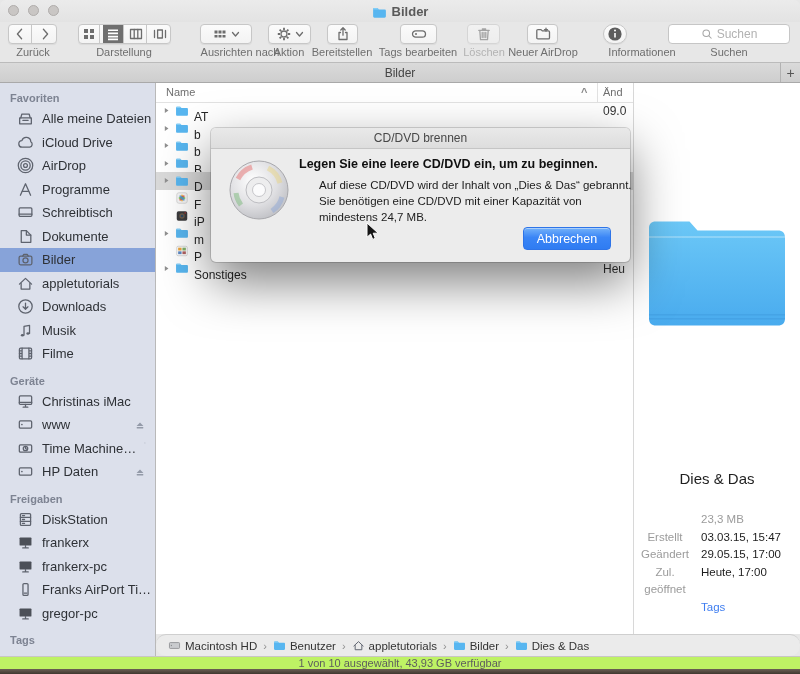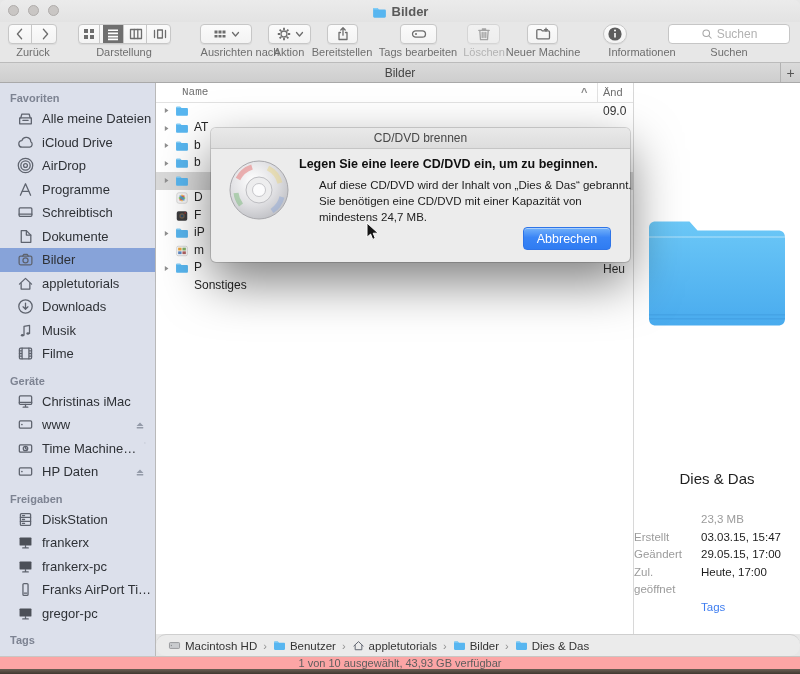--- a/index.html
+++ b/index.html
@@ -29,47 +29,47 @@
   
   .sidebar{position:absolute;left:0;top:83px;width:156px;height:573px;background:#dce0eb;border-right:1px solid #b9b9b9;box-sizing:border-box;overflow:hidden;}
   .side-section-title{padding:9px 0 3px 10px;font-size:11px;font-weight:700;color:#7d8392;}
   .side-item{height:23.5px;display:flex;align-items:center;padding-left:17px;gap:8px;font-size:13px;color:#2e3136;white-space:nowrap;}
   .side-item.sel{background:#87a3d9;}
   .side-item .si{width:17px;height:17px;flex:0 0 17px;}
   .side-item .eject{margin-left:auto;margin-right:9px;width:12px;height:12px;}
   
   .list{position:absolute;left:156px;top:83px;width:477px;height:551px;background:#fff;}
   .list-header{position:relative;height:19px;border-bottom:1px solid #e2e2e2;font-size:11px;color:#6f6f6f;}
-  .lh-name{position:absolute;left:26px;top:3px;font-family:Liberation Mono, monospace;}
+  .lh-name{position:absolute;left:10px;top:3px;}
   .lh-sort{position:absolute;left:425px;top:3px;color:#8a8a8a;font-weight:700;}
   .lh-div{position:absolute;left:441px;top:0;width:1px;height:19px;background:#e2e2e2;}
   .lh-mod{position:absolute;left:447px;top:3px;}
   .rows{position:absolute;left:0;top:19px;width:477px;bottom:0;overflow:hidden;}
   .row{height:17.5px;display:flex;align-items:center;font-size:12px;color:#262626;position:relative;}
   .row.sel{background:#d9d9d9;}
   .row .disc{position:absolute;left:6px;top:4px;width:9px;height:9px;}
   .row .fi{position:absolute;left:19px;top:1.5px;width:14px;height:14px;}
-  .row .rname{position:absolute;left:38px;top:18px;white-space:nowrap;text-align:right;}
+  .row .rname{position:absolute;left:38px;top:8px;white-space:nowrap;text-align:right;}
   .row .rdate{position:absolute;left:447px;top:2px;white-space:nowrap;color:#333;}
   
   .preview{position:absolute;left:633px;top:83px;width:167px;height:551px;background:#fff;border-left:1px solid #d8d8d8;box-sizing:border-box;}
   .bigfolder{position:absolute;left:12px;top:133px;width:142px;height:114px;}
   .pv-title{position:absolute;left:0;top:387px;width:100%;text-align:center;font-size:15px;color:#1f1f1f;}
   .pv-grid{position:absolute;left:0;top:428px;width:160px;font-size:11.5px;line-height:17.5px;}
   .pv-row{display:flex;}
-  .pv-label{width:62px;text-align:left;color:#9b9b9b;flex:0 0 62px;}
+  .pv-label{width:62px;text-align:center;color:#9b9b9b;flex:0 0 62px;}
   .pv-val{margin-left:5px;color:#1c1c1c;white-space:nowrap;}
   .pv-val.gray{color:#9b9b9b;}
   .pv-val.link{color:#3f7ef0;}
   
   .pathbar{position:absolute;left:156px;top:634px;width:644px;height:22px;background:#ebebeb;border-top:1px solid #cfcfcf;display:flex;align-items:center;padding-left:12px;gap:5px;font-size:11.5px;color:#333;box-sizing:border-box;white-space:nowrap;overflow:hidden;border-radius:10px;}
   .crumb{display:flex;align-items:center;gap:4px;}
   .crumb .pi{width:13px;height:13px;}
   .crumb-sep{color:#909090;font-size:11px;padding:0 1px;}
-  .statusbar{position:absolute;left:0;top:656px;width:800px;height:13px;background:#fca5a5;border-top:1px solid #c9c6c3;display:flex;align-items:center;justify-content:center;font-size:11px;color:#5e5e5e;box-sizing:border-box;}
+  .statusbar{position:absolute;left:0;top:656px;width:800px;height:13px;background:#bef264;border-top:1px solid #c9c6c3;display:flex;align-items:center;justify-content:center;font-size:11px;color:#5e5e5e;box-sizing:border-box;}
   .bottomstrip{position:absolute;left:0;top:669px;width:800px;height:5px;background:linear-gradient(#6b5f55,#40382f);}
   
   .dialog{position:absolute;left:211px;top:128px;width:419px;height:134px;background:#ececec;border-radius:5px;box-shadow:0 20px 50px rgba(0,0,0,.5),0 0 0 1px rgba(0,0,0,.15);z-index:30;}
   .dlg-titlebar{height:20px;background:linear-gradient(#e9e9e9,#dddddd);border-bottom:1px solid #c5c5c5;border-radius:5px 5px 0 0;display:flex;align-items:center;justify-content:center;font-size:12px;color:#484848;}
   .dlg-cd{position:absolute;left:17px;top:31px;width:62px;height:62px;}
   .dlg-heading{position:absolute;left:88px;top:29px;width:320px;font-size:12.5px;font-weight:700;color:#101010;}
   .dlg-body{position:absolute;left:88px;top:49px;width:322px;font-size:11.5px;color:#1c1c1c;line-height:1.4;margin-left:20px;}
   .dlg-cancel{position:absolute;right:19px;bottom:12px;width:86px;height:21px;border:1px solid #2e74e8;border-radius:4px;background:linear-gradient(#74b2f9,#3a85f6 45%,#2f7cf2);color:#fff;font-size:12.5px;display:flex;align-items:center;justify-content:center;box-shadow:inset 0 1px 0 rgba(255,255,255,.4);}
   .cursor{position:absolute;left:366px;top:222px;width:14px;height:21px;z-index:50;}
 </style>
@@ -221,21 +221,21 @@
     <div class="tlabel disabled" style="left:484px">Löschen</div>
 
     <div class="btn" style="left:527px;width:31px">
       <span class="gi">
           <svg viewBox="0 0 16 16">
             <path d="M1.8 4.8c0-.8.4-1.2 1.2-1.2h3l1.3 1.3h6c.8 0 1.2.4 1.2 1.2v5.6c0 .8-.4 1.2-1.2 1.2H3c-.8 0-1.2-.4-1.2-1.2z" stroke="#6d6d6d" fill="none" stroke-width="1.3" stroke-linecap="round" stroke-linejoin="round"></path>
             <path d="M11 2.2v3M9.5 3.7h3" stroke="#6d6d6d" fill="none" stroke-width="1.3" stroke-linecap="round" stroke-linejoin="round"></path>
           </svg>
         </span>
     </div>
-    <div class="tlabel" style="left:543px">Neuer Machine</div>
+    <div class="tlabel" style="left:543px">Neuer AirDrop</div>
 
     <div class="btn" style="left:603px;width:24px;border-radius:11px">
       <span class="gi">
           <svg viewBox="0 0 16 16">
             <circle cx="8" cy="8" r="6.6" fill="#5d5d5d"></circle>
             <path d="M8 7v4.4" stroke="#fff" stroke-width="1.6"></path>
             <circle cx="8" cy="4.6" r="1" fill="#fff"></circle>
           </svg>
         </span>
     </div>

